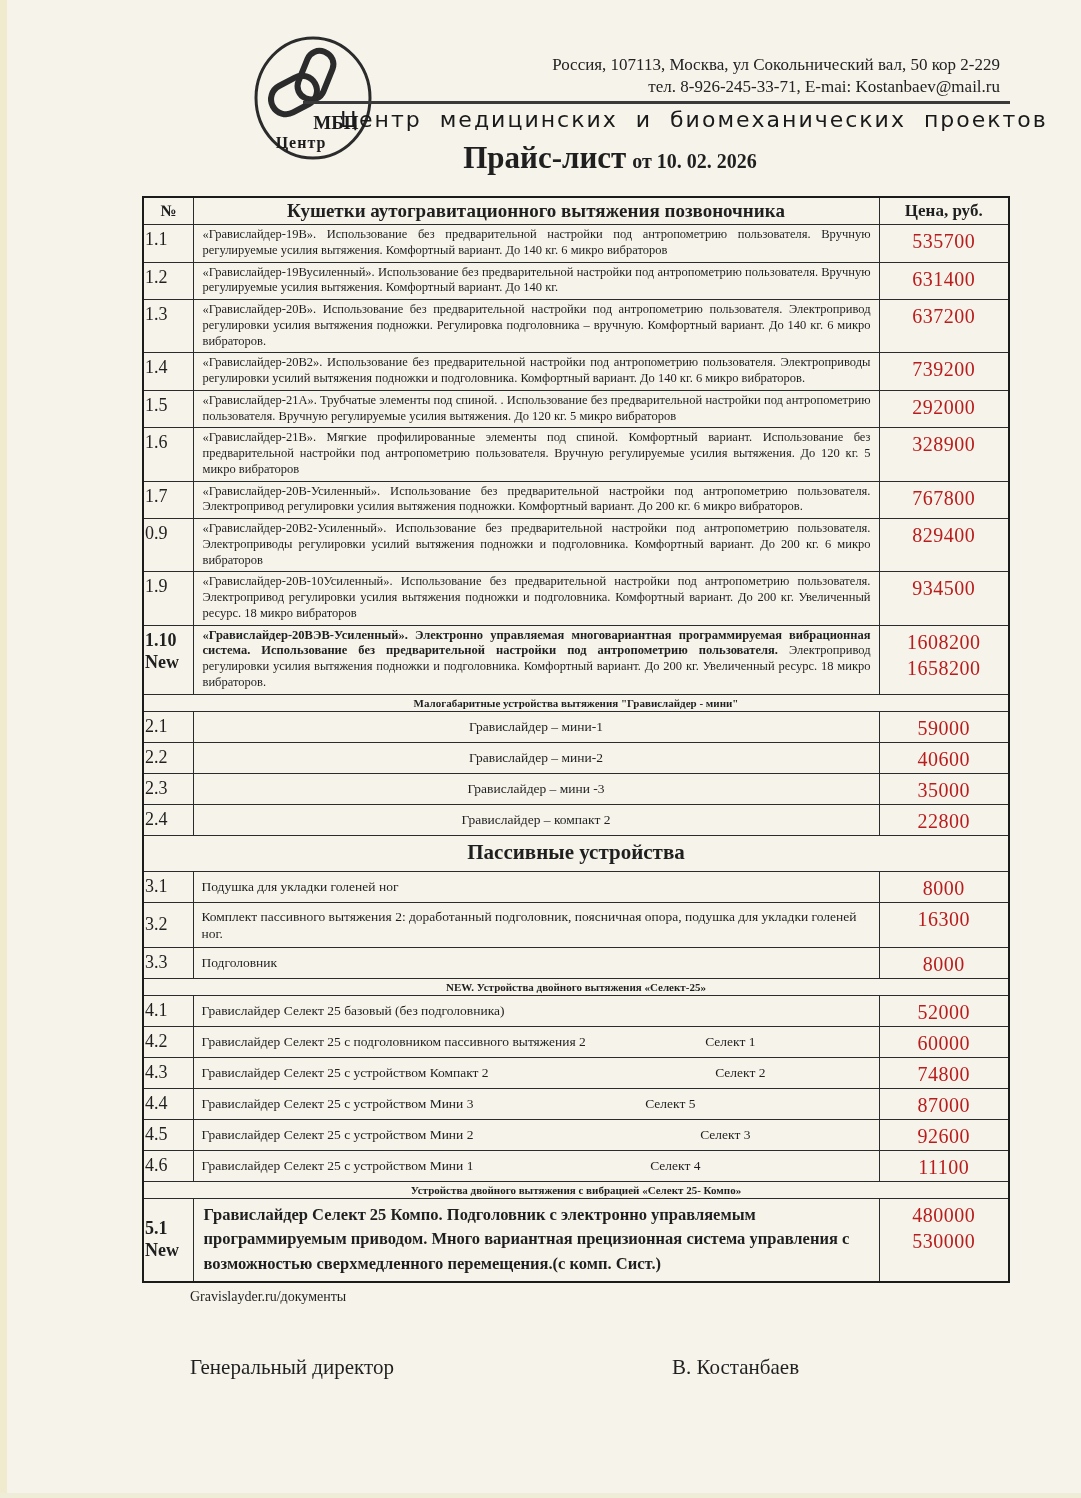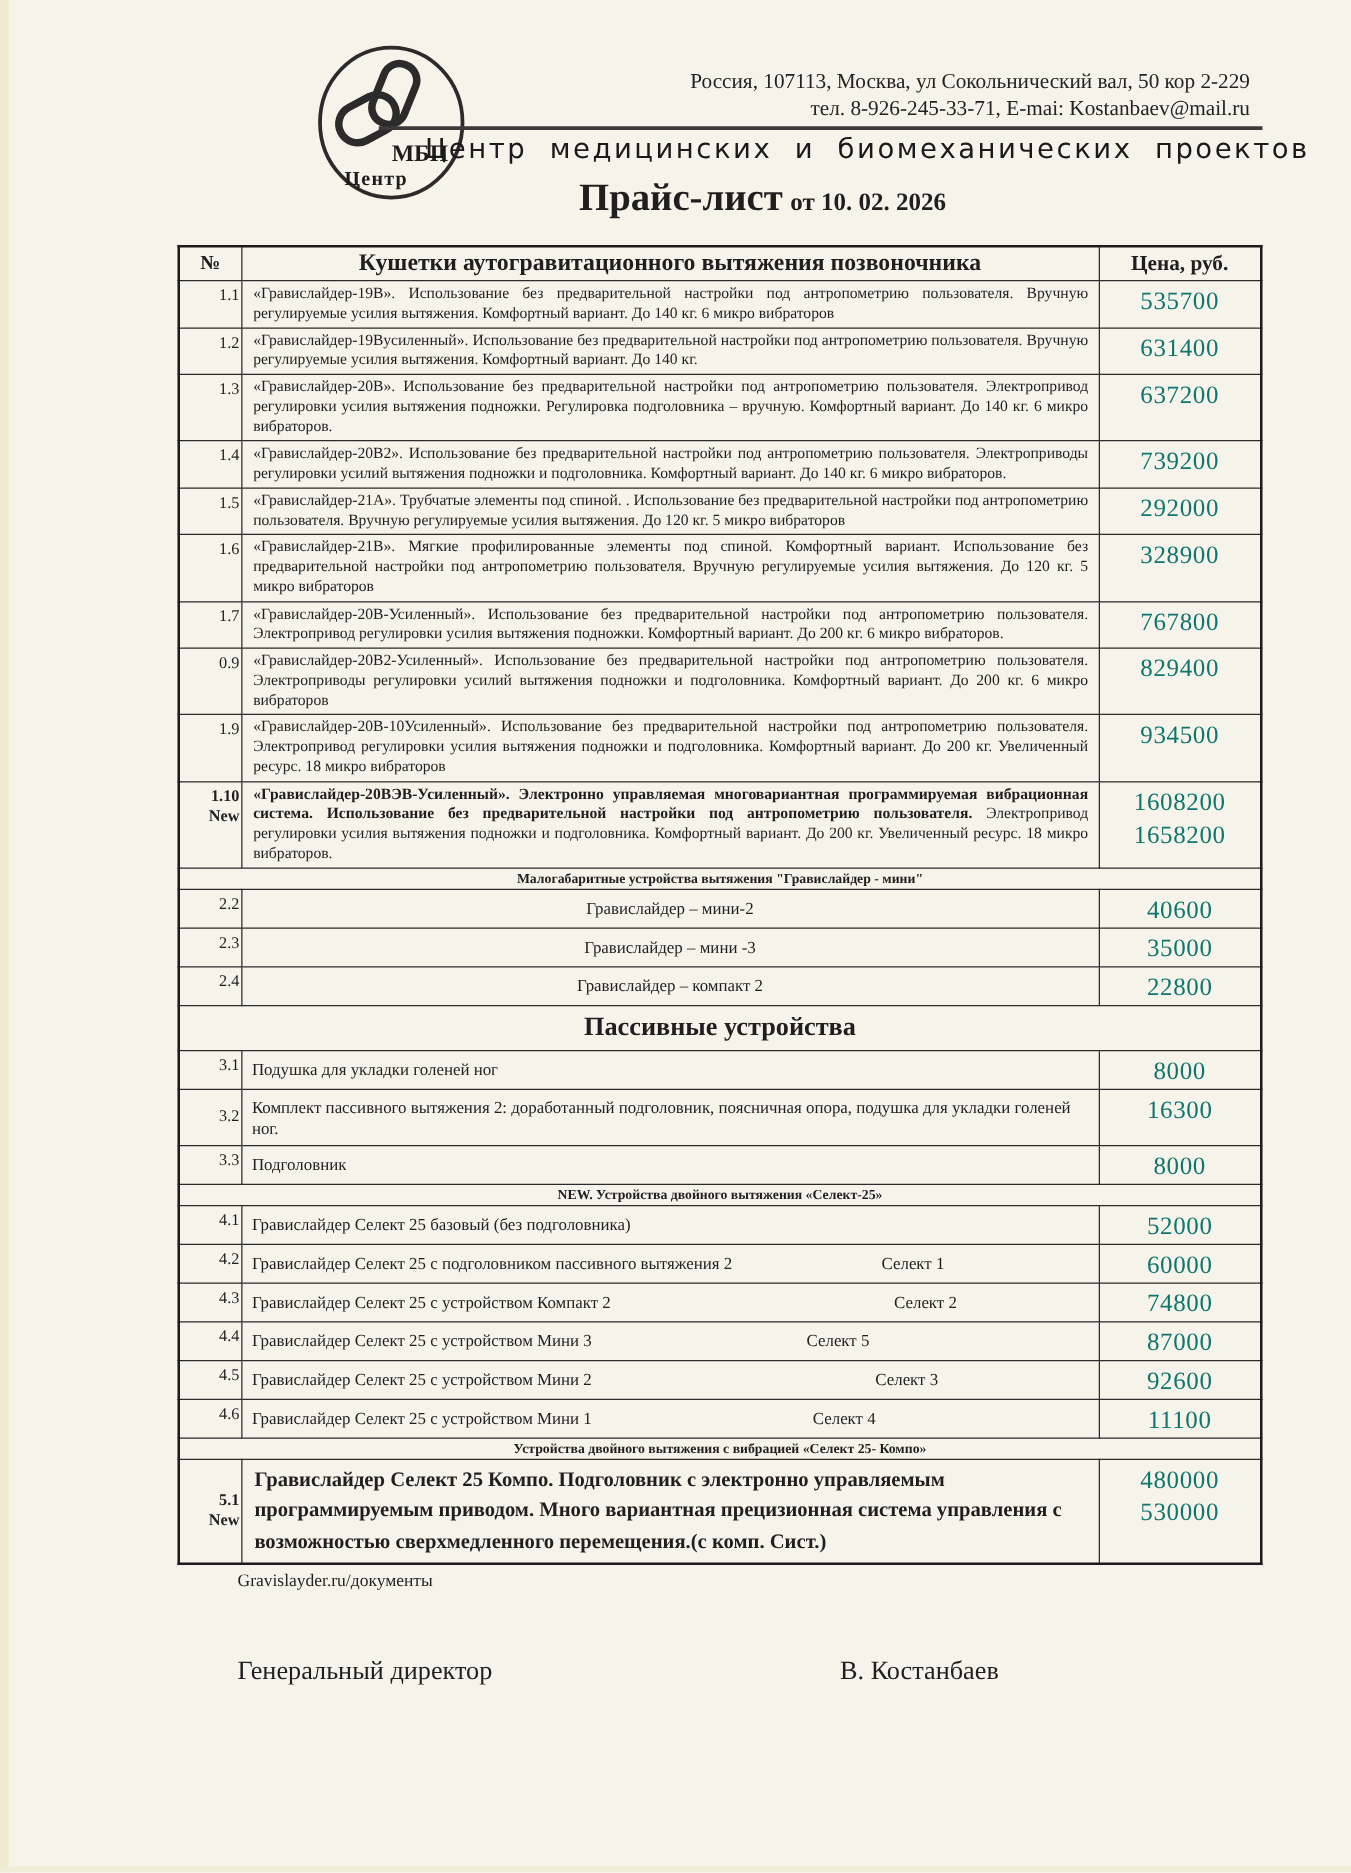--- a/index.html
+++ b/index.html
@@ -20,29 +20,29 @@
   .doc-title .main{font-size:31px;font-weight:bold;}
   .doc-title .suffix{font-size:20px;font-weight:bold;margin-left:6px;}
 
   
   .content{position:absolute;left:142px;top:196px;width:866px;}
   table.price{border-collapse:collapse;width:866px;border:2px solid #1b1b1b;table-layout:fixed;}
   table.price td,table.price th{border:1px solid #2b2b2b;}
   th.h-num{font-size:16px;padding:2px;}
   th.h-title{font-size:19px;padding:2px;}
   th.h-price{font-size:17px;padding:2px;}
-  td.num{text-align:right;vertical-align:top;font-size:13px;padding-top:3px;line-height:1.25;margin-left:37px;}
+  td.num{text-align:left;vertical-align:top;font-size:18px;padding-top:3px;line-height:1.25;margin-left:37px;}
   td.num.bold{font-weight:bold;}
   td.num.mid{vertical-align:middle;padding-top:0;}
   .badge{display:block;font-weight:bold;}
   td.desc{font-size:12.5px;line-height:1.26;text-align:justify;padding:2px 8px 3px 9px;}
   td.desc.ctr{text-align:center;font-size:13.5px;padding:6px 8px;}
   td.desc.lft{text-align:left;font-size:13.5px;padding:5px 8px;}
   td.price-cell{text-align:center;vertical-align:top;font-size:20px;padding-top:3px;
-        letter-spacing:0.5px;color:#0f766e;line-height:1.3;}
+        letter-spacing:0.5px;color:#b91c1c;line-height:1.3;}
   tr.sec td{text-align:center;font-weight:bold;font-size:11px;padding:2px;}
   tr.sec-big td{text-align:center;font-weight:bold;font-size:21px;padding:4px 2px 6px;
         border-left:none;border-right:none;}
   tr.final td.desc{font-weight:bold;font-size:16.5px;line-height:1.5;text-align:left;
         padding:4px 10px;}
   .sel-wrap{display:flex;justify-content:space-between;align-items:center;}
   .sel{flex:none;}
   .m1{margin-right:115px;} .m2{margin-right:105px;} .m3{margin-right:175px;}
   .m4{margin-right:120px;} .m5{margin-right:170px;}
 
@@ -153,20 +153,25 @@
         </td>
         <td class="price-cell">
           <div>1608200</div>
           <div>1658200</div>
         </td>
       </tr>
       <tr class="sec">
         <td colspan="3">Малогабаритные устройства вытяжения "Гравислайдер - мини"</td>
       </tr>
       <tr>
+        <td class="num">2.1</td>
+        <td class="desc ctr">Гравислайдер – мини-1</td>
+        <td class="price-cell">59000</td>
+      </tr>
+      <tr>
         <td class="num">2.2</td>
         <td class="desc ctr">Гравислайдер – мини-2</td>
         <td class="price-cell">40600</td>
       </tr>
       <tr>
         <td class="num">2.3</td>
         <td class="desc ctr">Гравислайдер – мини -3</td>
         <td class="price-cell">35000</td>
       </tr>
       <tr>

